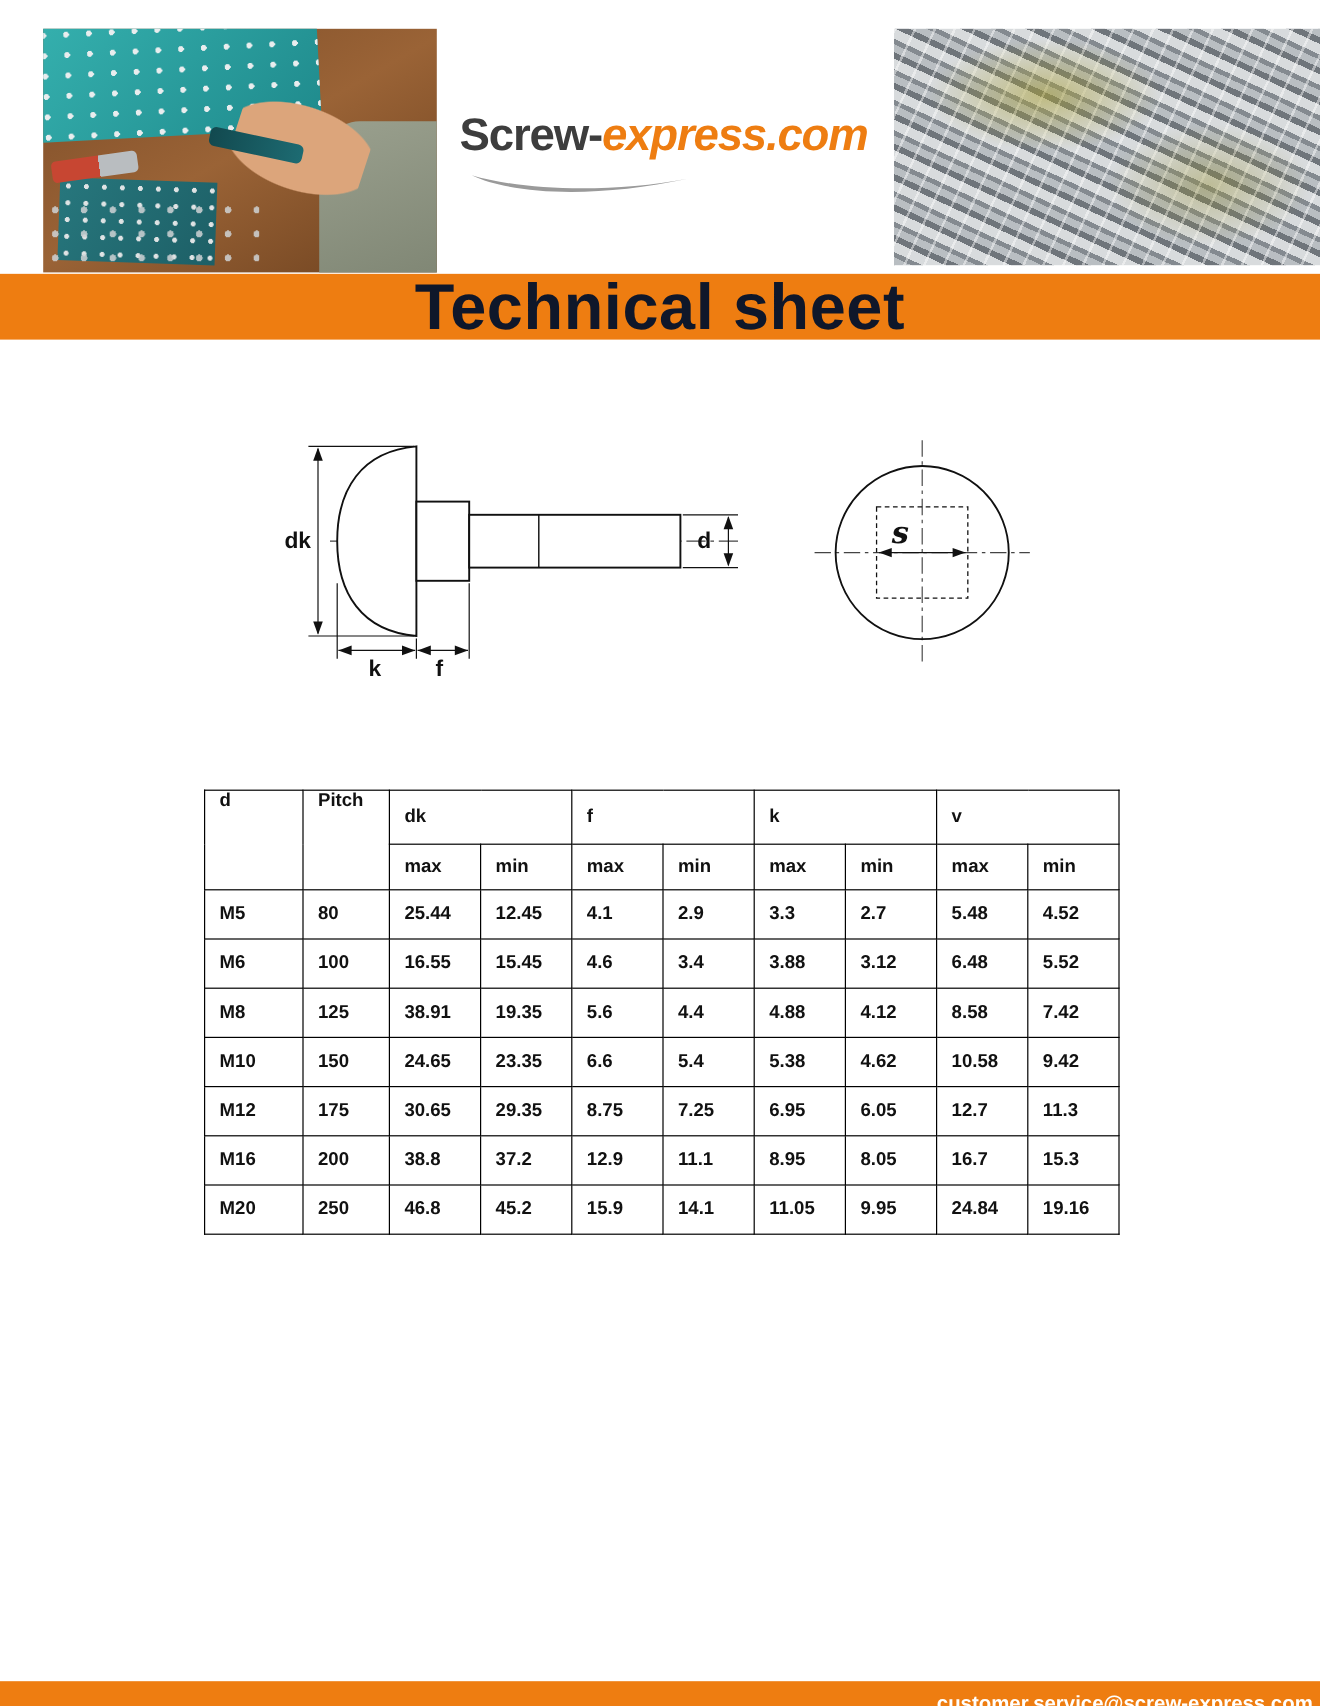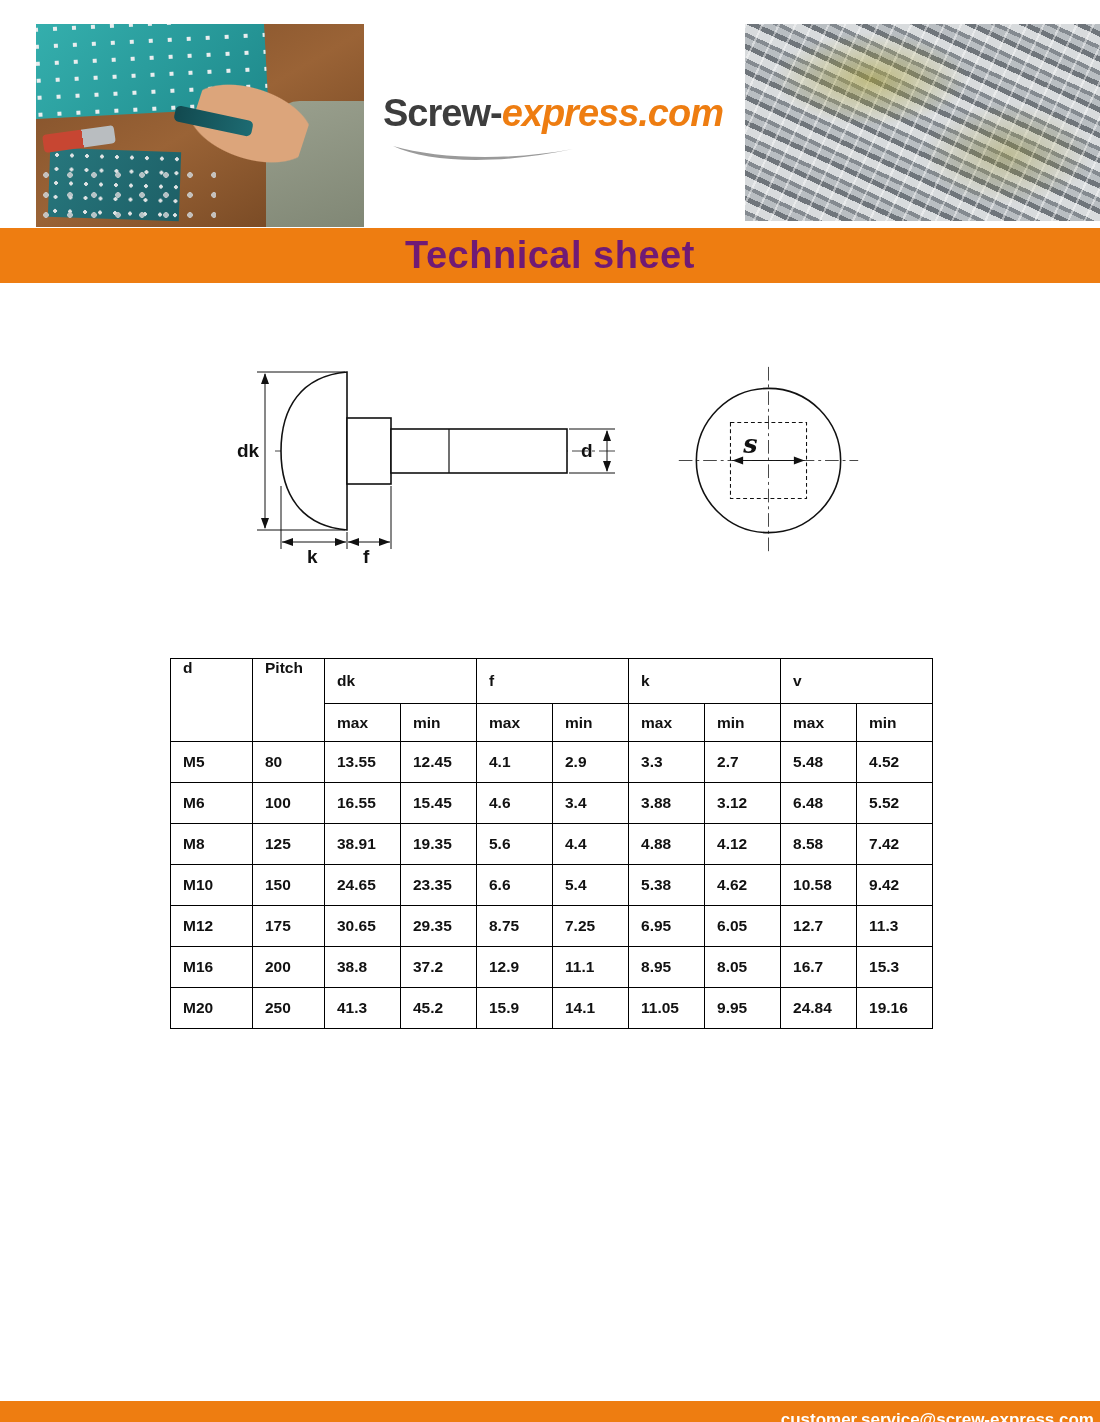--- a/index.html
+++ b/index.html
@@ -40,21 +40,21 @@
     background:radial-gradient(ellipse at 50% 50%, rgba(150,142,48,.4), transparent 70%); }
 
   .logo-wrap { position:absolute; left:383px; top:76px; width:345px; }
   .logo { font-size:38px; font-weight:bold; letter-spacing:-1px; white-space:nowrap; }
   .logo .p1 { color:var(--logo-dark); }
   .logo .p2 { color:var(--accent); font-style:italic; }
   .swoosh { margin:6px 0 0 6px; display:block; }
 
   
   .banner { height:55px; background:var(--accent); display:flex; align-items:center; justify-content:center; }
-  .banner-text { color:#701a75; font-size:38px; font-weight:800; letter-spacing:.5px; }
+  .banner-text { color:#0f172a; font-size:54px; font-weight:800; letter-spacing:.5px; }
 
   
   .titles { text-align:center; margin-top:40px; }
   .std { color:var(--accent); font-size:21px; font-weight:bold; }
   .desc { color:var(--accent); font-size:15px; margin-top:13px; }
   .thread { color:var(--accent); font-size:14.5px; margin-top:17px; }
 
   
   .diagram { margin-top:70px; height:215px; display:flex; justify-content:center; align-items:center; gap:36px; }
   .diagram svg text { fill:#111; }
@@ -195,21 +195,21 @@
         <th>max</th>
         <th>min</th>
         <th>max</th>
         <th>min</th>
       </tr>
     </thead>
     <tbody>
         <tr>
           <td>M5</td>
           <td>80</td>
-          <td>13.55</td>
+          <td>25.44</td>
           <td>12.45</td>
           <td>4.1</td>
           <td>2.9</td>
           <td>3.3</td>
           <td>2.7</td>
           <td>5.48</td>
           <td>4.52</td>
         </tr>
         <tr>
           <td>M6</td>
@@ -267,21 +267,21 @@
           <td>12.9</td>
           <td>11.1</td>
           <td>8.95</td>
           <td>8.05</td>
           <td>16.7</td>
           <td>15.3</td>
         </tr>
         <tr>
           <td>M20</td>
           <td>250</td>
-          <td>41.3</td>
+          <td>46.8</td>
           <td>45.2</td>
           <td>15.9</td>
           <td>14.1</td>
           <td>11.05</td>
           <td>9.95</td>
           <td>24.84</td>
           <td>19.16</td>
         </tr>
       </tbody>
   </table>

